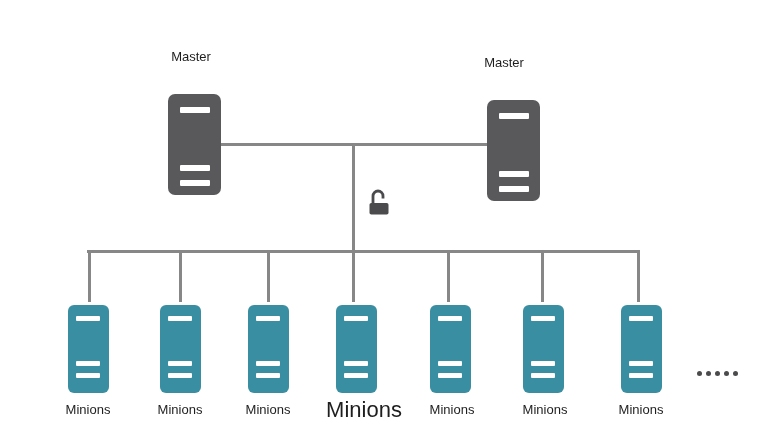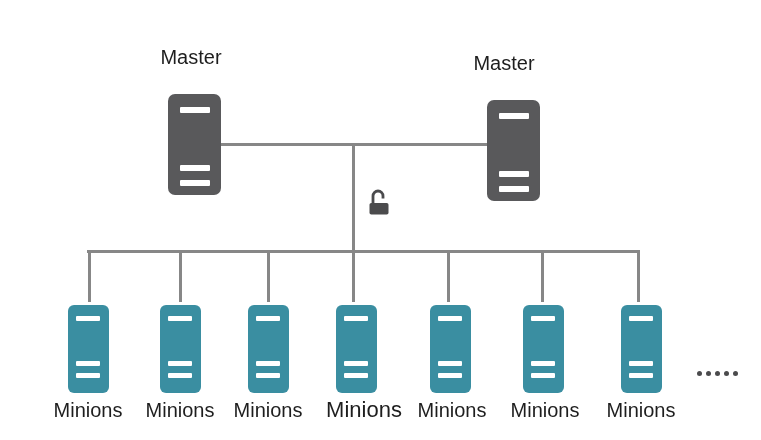--- a/index.html
+++ b/index.html
@@ -13,21 +13,21 @@
     width: 761px;
     height: 440px;
     background: var(--background, #fff);
     overflow: hidden;
     color: var(--text, #1e1e1e);
   }
   .node-label {
     position: absolute;
     width: 120px;
     text-align: center;
-    font-size: 20px;
+    font-size: 13px;
     line-height: 24px;
     color: var(--text, #1e1e1e);
     white-space: nowrap;
   }
   .node-label.big { font-size: 22px; }
 
   
   .server {
     position: absolute;
     border-radius: 7px;

